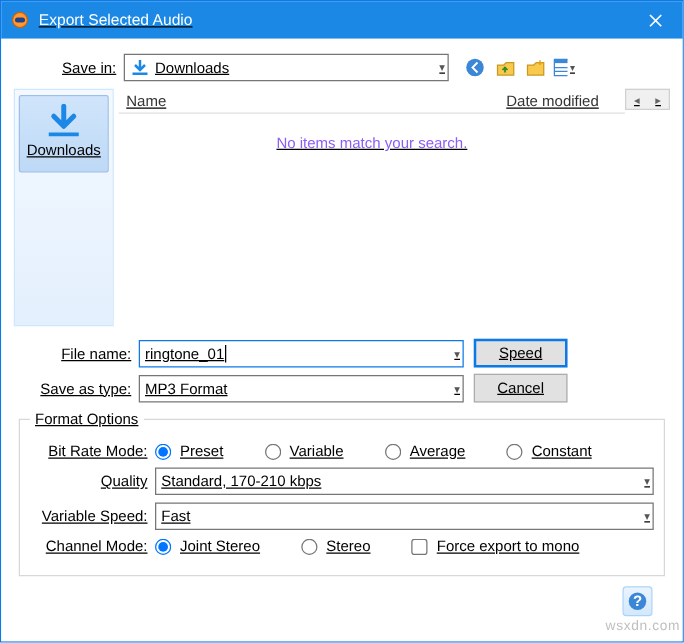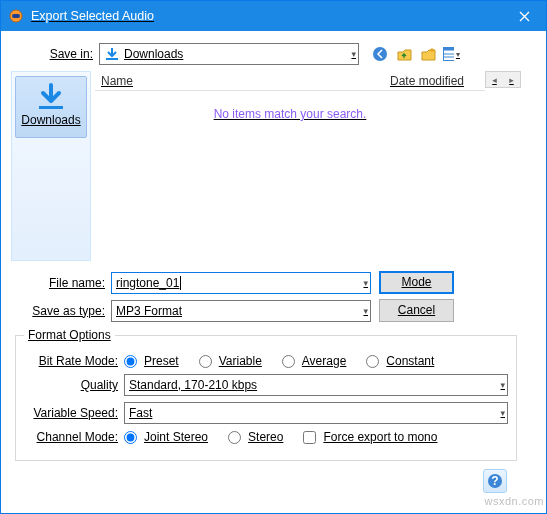--- a/index.html
+++ b/index.html
@@ -2,21 +2,21 @@
 <html><head>
 <meta charset="utf-8">
 <style>
   * { box-sizing: border-box; font-family: "Segoe UI", Tahoma, sans-serif; font-size: 12px; }
   body { margin: 0; background: #fff; }
   .window { width: 547px; height: 514px; border: 1px solid #0a7ae8; position: relative; display: flex; flex-direction: column; text-decoration: underline; }
   .titlebar { height: 30px; background: #1b88e6; color: #fff; display: flex; align-items: center; padding: 0 0 0 8px; }
   .titlebar .app-icon { width: 14px; height: 14px; margin-right: 8px; }
   .titlebar .title { flex: 1; font-size: 12.5px; }
   .titlebar .close { width: 44px; height: 30px; display: flex; align-items: center; justify-content: center; color: #fff; font-size: 15px; }
-  .content { flex: 1; background: #fff; padding: 6px 25px 6px 10px; position: relative; }
+  .content { flex: 1; background: #fff; padding: 6px 10px 6px 10px; position: relative; }
   .row { display: flex; align-items: center; margin: 6px 0; }
   .lbl { width: 88px; text-align: right; padding-right: 6px; color: #000; }
   .lbl2 { width: 100px; text-align: right; padding-right: 6px; color: #000; }
   select, .combo, input[type=text] { border: 1px solid #767676; background: #fff; height: 22px; padding: 0 4px; font-size: 12px; }
   .combo { display: flex; align-items: center; justify-content: space-between; padding-left: 4px; padding-right: 2px; cursor: default; }
   .combo .chev { color: #555; font-size: 9px; margin-left: 4px; }
   .combo .dl-icon { margin-right: 4px; display: inline-flex; }
   .toolicons { display: flex; align-items: center; gap: 2px; margin-left: 10px; }
   .tic { width: 22px; height: 21px; display: flex; align-items: center; justify-content: center; border: 1px solid transparent; }
   .view-split { display: flex; align-items: center; border: 1px solid transparent; }
@@ -32,21 +32,21 @@
   .listhdr .col2 { width: 95px; }
   .noitems { text-align: center; margin-top: 16px; color: #8b5cf6; }
   .hscroll { height: 17px; background: #f0f0f0; border: 1px solid #d0d0d0; display: flex; align-items: center; }
   .hscroll .harrow { width: 17px; height: 15px; display: flex; align-items: center; justify-content: center; color: #666; font-size: 9px;}
   .form-rows { margin-top: 10px; }
   .form-rows .row { margin: 5px 0; }
   .btn { width: 75px; height: 23px; background: #e1e1e1; border: 1px solid #adadad; margin-left: 8px; text-align: center; line-height: 21px; cursor: default; }
   .btn.primary { border: 2px solid #0a7ae8; line-height: 19px; }
   fieldset { border: 1px solid #d8d8d8; margin: 6px 4px 0 4px; padding: 6px 8px 10px 8px; }
   legend { padding: 0 4px; color: #000; }
-  .radio-row { display: flex; align-items: center; gap: 8px; }
+  .radio-row { display: flex; align-items: center; gap: 21px; }
   .rlabel { margin-right: 12px; display: inline-flex; align-items: center; gap: 3px; }
   input[type=radio], input[type=checkbox] { margin: 0 4px 0 0; }
   .help-area { display: flex; justify-content: flex-end; padding: 8px 14px 4px 0; }
   .help-btn { width: 24px; height: 24px; border: 1px solid #a8d4f8; background: linear-gradient(#eaf4ff,#d3e8fb); border-radius: 3px; display: flex; align-items: center; justify-content: center; }
   .watermark { position: absolute; bottom: 6px; right: 2px; color: #bfbfbf; font-size: 11px; letter-spacing: .5px; pointer-events: none; }
   .cursor-line { border-right: 1px solid #000; padding-right:1px }
 </style>
 </head>
 <body>
 
@@ -141,21 +141,21 @@
       </div>
     </div>
 
     <div class="form-rows">
       <div class="row">
         <span class="lbl2">File name:</span>
         <div class="combo" style="width:260px;border:1px solid #0a7ae8">
           <span class="cursor-line">ringtone_01</span>
           <span class="chev">▾</span>
         </div>
-        <div class="btn primary">Mode</div>
+        <div class="btn primary">Speed</div>
       </div>
       <div class="row">
         <span class="lbl2">Save as type:</span>
         <div class="combo" style="width:260px">
           <span>MP3 Format</span>
           <span class="chev">▾</span>
         </div>
         <div class="btn">Cancel</div>
       </div>
     </div>

